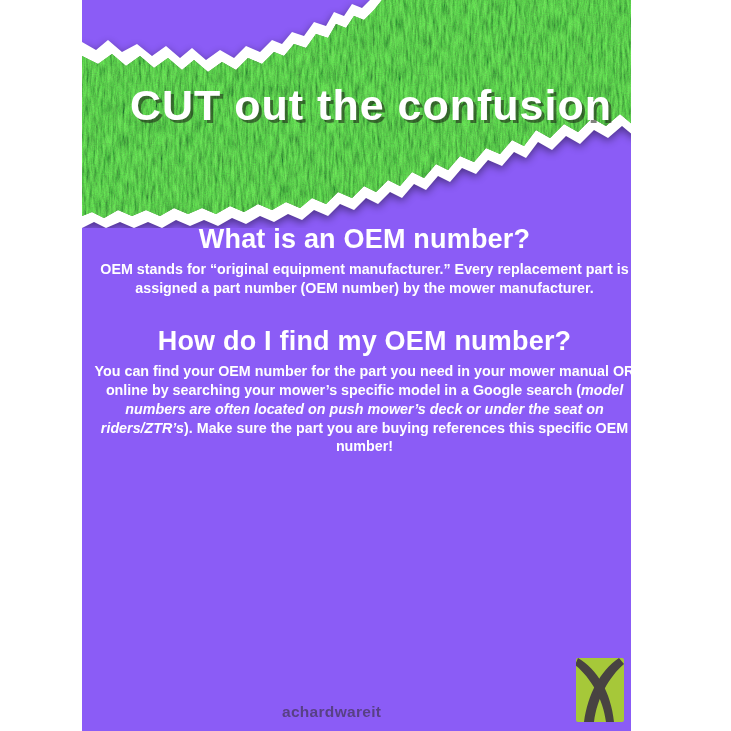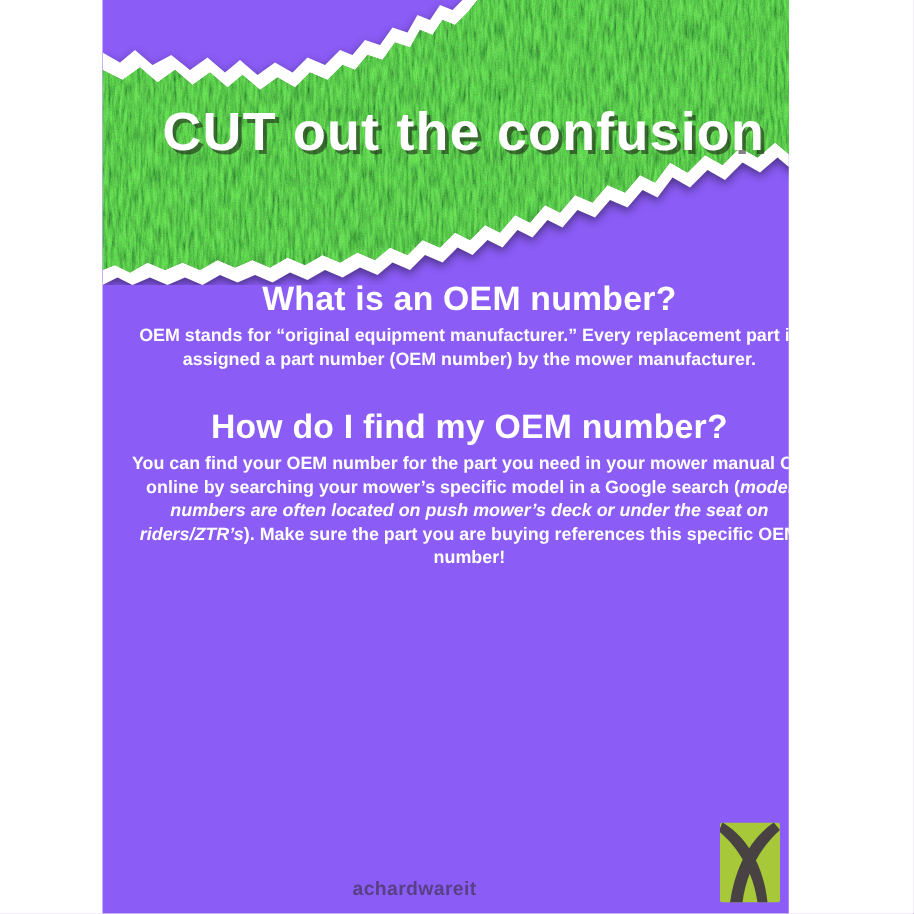--- a/index.html
+++ b/index.html
@@ -20,21 +20,21 @@
     font-size:43px; font-weight:800; letter-spacing:1px;
     fill:rgba(25,28,20,0.55);
   }
   .banner-title {
     font-family:"Liberation Sans", sans-serif;
     font-size:43px; font-weight:800; letter-spacing:1px;
     fill:#ffffff;
   }
   .content {
     position:absolute; top:224px; left:0; width:565px;
-    text-align:center; color:#ffffff;padding-left:11px;
+    text-align:center; color:#ffffff;
   }
   .content h2 {
     margin:0; font-size:27px; font-weight:800; line-height:30px;
     letter-spacing:0.2px; color:#ffffff;
   }
   .content p {
     margin:6px auto 0; max-width:556px;
     font-size:14.3px; font-weight:bold; line-height:18.7px;
     color:#ffffff;
   }

